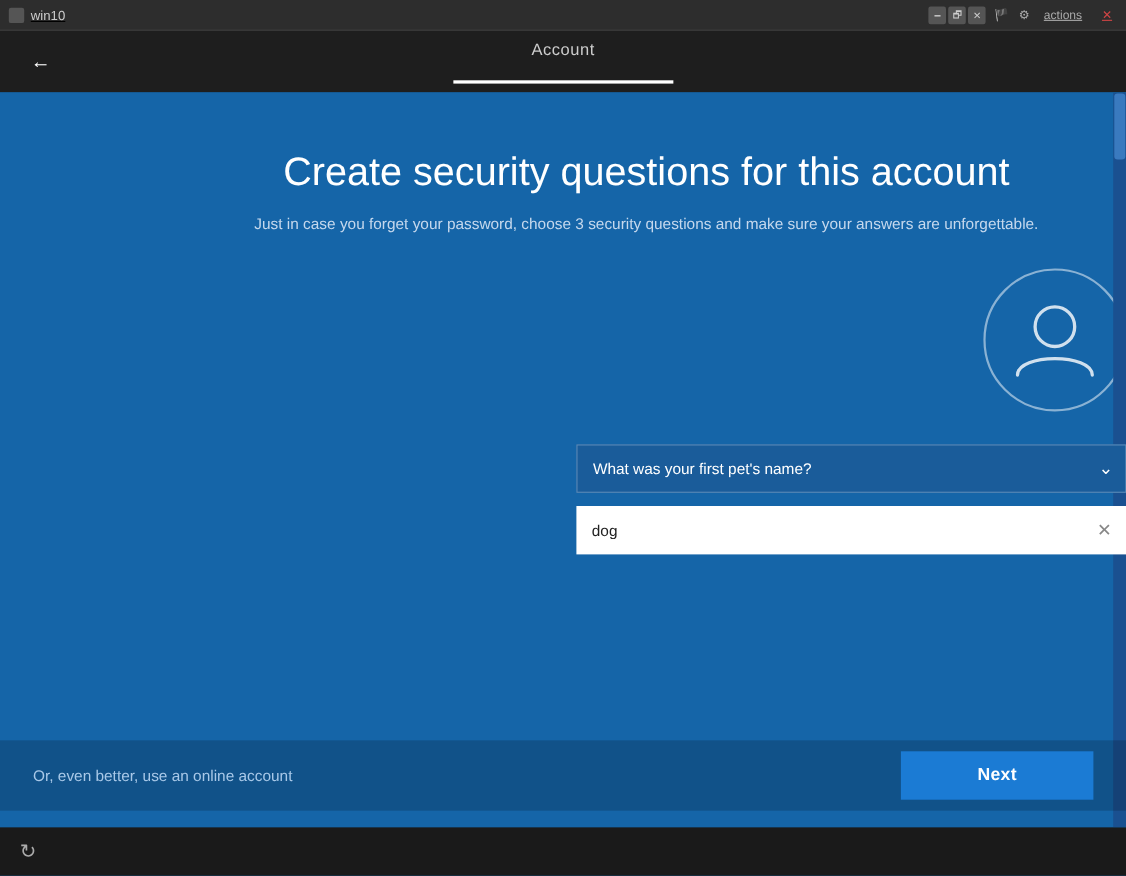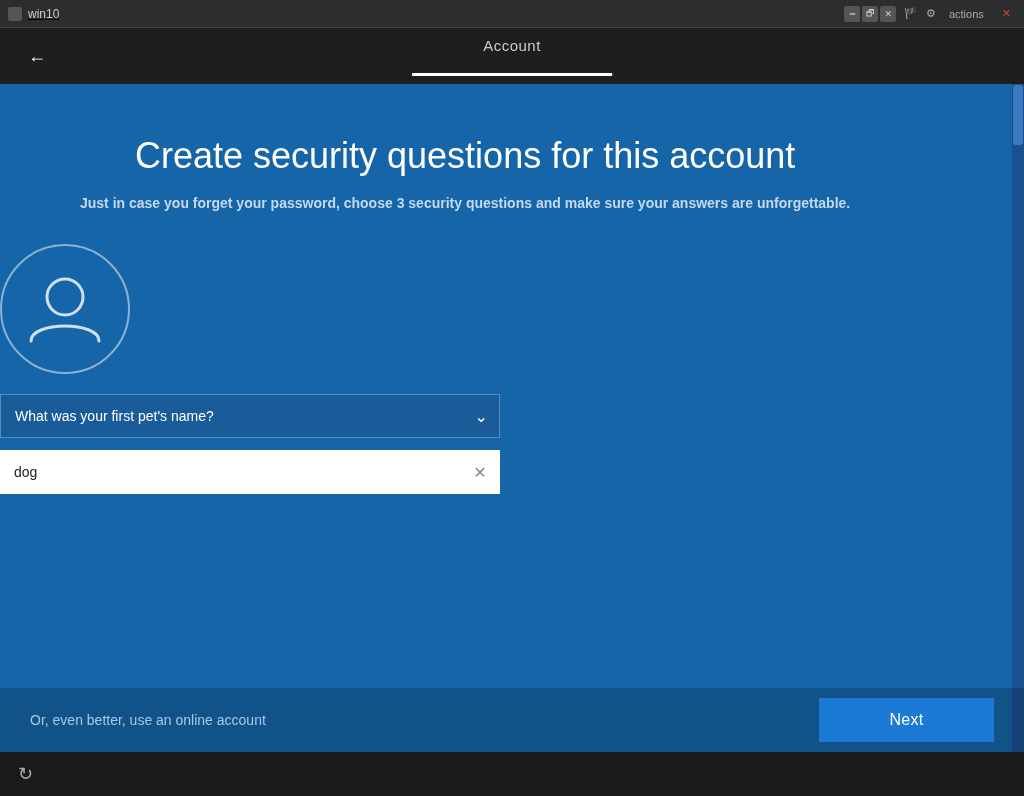--- a/index.html
+++ b/index.html
@@ -40,20 +40,21 @@
     .title-bar-right {
       display: flex;
       align-items: center;
       gap: 8px;
     }
     .title-bar-btn {
       color: #aaa;
       font-size: 11px;
       cursor: pointer;
       padding: 2px 5px;
+      text-decoration: underline;
     }
     .win-controls {
       display: flex;
       gap: 2px;
     }
     .win-ctrl {
       width: 16px;
       height: 16px;
       background: #555;
       border-radius: 2px;
@@ -102,21 +103,21 @@
     }
 
     
     .main-content {
       width: 1024px;
       height: 668px;
       background: linear-gradient(180deg, #1565a8 0%, #1565a8 100%);
       background-color: #1565a8;
       display: flex;
       flex-direction: column;
-      align-items: flex-start;
+      align-items: flex-end;
       position: relative;
       overflow: hidden;
     }
 
     
     .scrollbar {
       position: absolute;
       right: 0;
       top: 0;
       width: 12px;
@@ -140,21 +141,21 @@
     .main-title {
       color: #ffffff;
       font-size: 36px;
       font-weight: 300;
       line-height: 1.2;
       margin-bottom: 16px;
     }
     .sub-title {
       color: #c5d8ed;
       font-size: 14px;
-      font-weight: 700;
+      font-weight: 400;
       line-height: 1.5;
     }
 
     
     .user-icon-container {
       margin-top: 30px;
       width: 130px;
       height: 130px;
       border-radius: 50%;
       border: 2px solid rgba(255,255,255,0.5);
@@ -162,21 +163,21 @@
       align-items: center;
       justify-content: center;
     }
     .user-icon-svg {
       width: 80px;
       height: 80px;
     }
 
     
     .form-section {
-      margin-top: 20px;
+      margin-top: 30px;
       width: 500px;
       display: flex;
       flex-direction: column;
       gap: 12px;
     }
 
     .dropdown-wrapper {
       position: relative;
       width: 100%;
     }
@@ -229,21 +230,21 @@
       display: flex;
       align-items: center;
       justify-content: center;
       width: 20px;
       height: 20px;
     }
 
     
     .bottom-bar {
       position: absolute;
-      bottom: 0;
+      bottom: 15px;
       left: 0;
       right: 0;
       height: 64px;
       background: rgba(0,0,0,0.18);
       display: flex;
       align-items: center;
       justify-content: space-between;
       padding: 0 30px;
     }
     .online-account-link {
@@ -254,21 +255,21 @@
     }
     .next-btn {
       background: #1b7bd4;
       color: #fff;
       border: none;
       height: 44px;
       width: 175px;
       font-size: 16px;
       cursor: pointer;
       font-family: 'Segoe UI', sans-serif;
-      font-weight: 400;
+      font-weight: 700;
       letter-spacing: 0.3px;
     }
 
     
     .taskbar {
       height: 44px;
       background: #1a1a1a;
       display: flex;
       align-items: center;
       padding: 0 10px;

